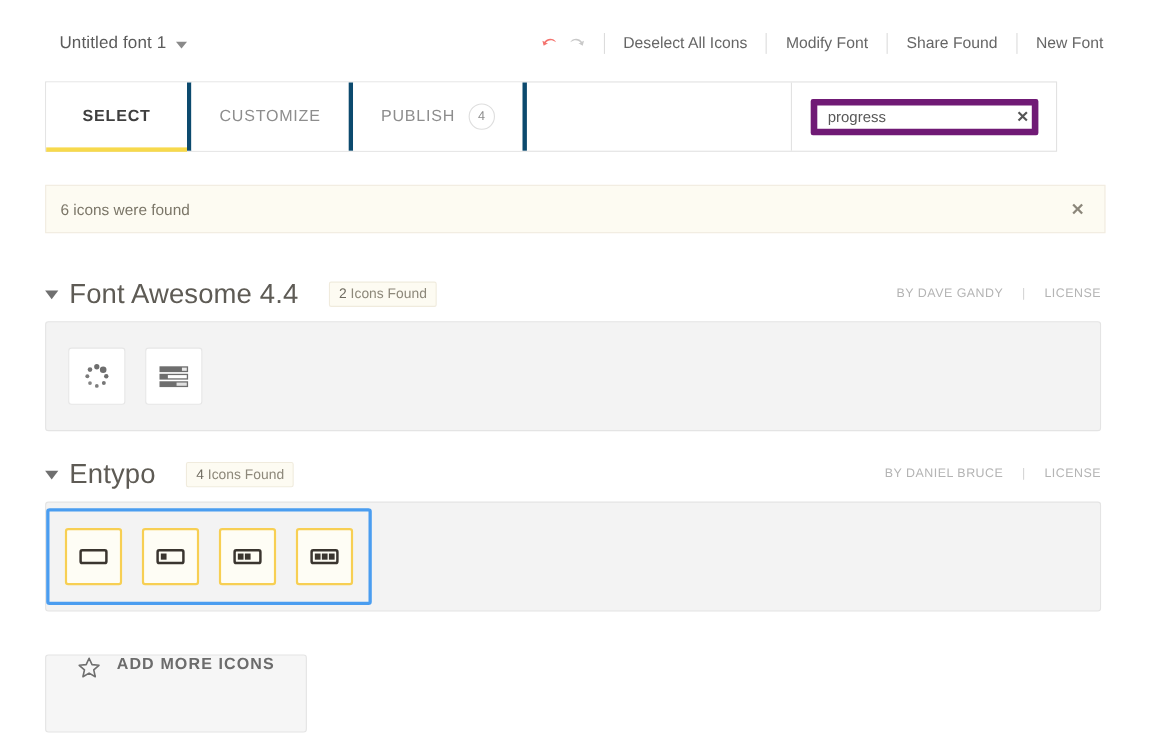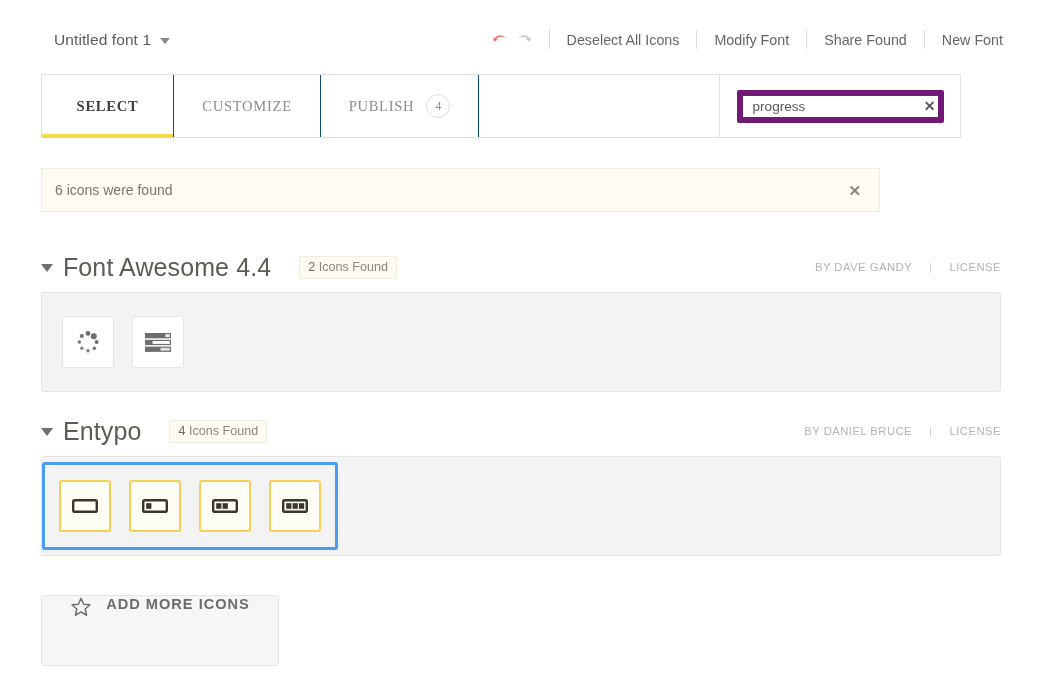--- a/index.html
+++ b/index.html
@@ -47,25 +47,24 @@
   
   .tabbar {
     position: absolute; left: 41px; top: 74px;
     width: 920px; height: 64px;
     border: 1px solid #e2e2e2; background: #fff;
     display: flex; align-items: stretch;
   }
   .tab {
     display: flex; align-items: center; justify-content: center;
     gap: 12px;
-    border-right: 1px solid #0c4a6e;
+    border-right: 4px solid #0c4a6e;
     font-size: 14.6px; letter-spacing: .7px;
     color: #8d8d8d; cursor: pointer; position: relative;
     background: #fff;
-    font-family: Liberation Serif, serif;
   }
   .tab.t1 { width: 132px; color: #3f3f3f; font-weight: bold; }
   .tab.t1::after {
     content: ""; position: absolute; left: 0; right: 0; bottom: -1px;
     height: 4px; background: #f7d94c;
   }
   .tab.t2 { width: 147px; }
   .tab.t3 { width: 158px; }
   .badge-circle {
     width: 24px; height: 24px; border-radius: 50%;
@@ -90,21 +89,21 @@
   }
   .search-clear {
     position: absolute; right: 8px; top: 50%; transform: translateY(-50%);
     font-size: 14px; color: #555; cursor: pointer; line-height: 1;
     font-weight: bold;
   }
 
   
   .notice {
     position: absolute; left: 41px; top: 168px;
-    width: 839px; height: 44px;
+    width: 964px; height: 44px;
     background: #fdfbf2; border: 1px solid #f1ece0;
     display: flex; align-items: center;
     padding: 0 18px 0 13px;
   }
   .notice-text { font-size: 14px; color: #7b7668; flex: 1; }
   .notice-close {
     font-size: 15px; color: #8b867a; cursor: pointer; font-weight: bold; line-height: 1;
   }
 
   

